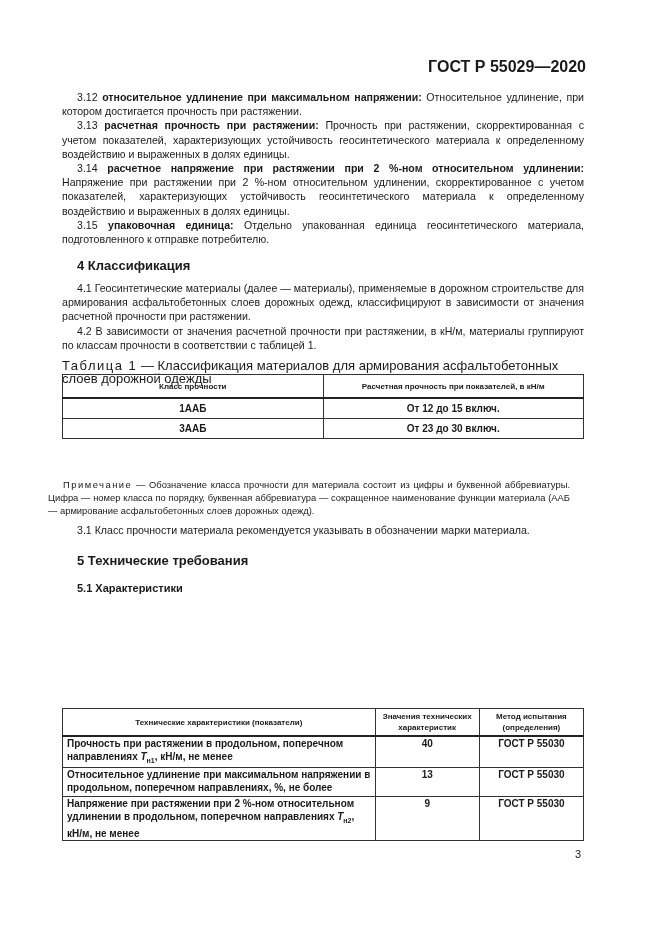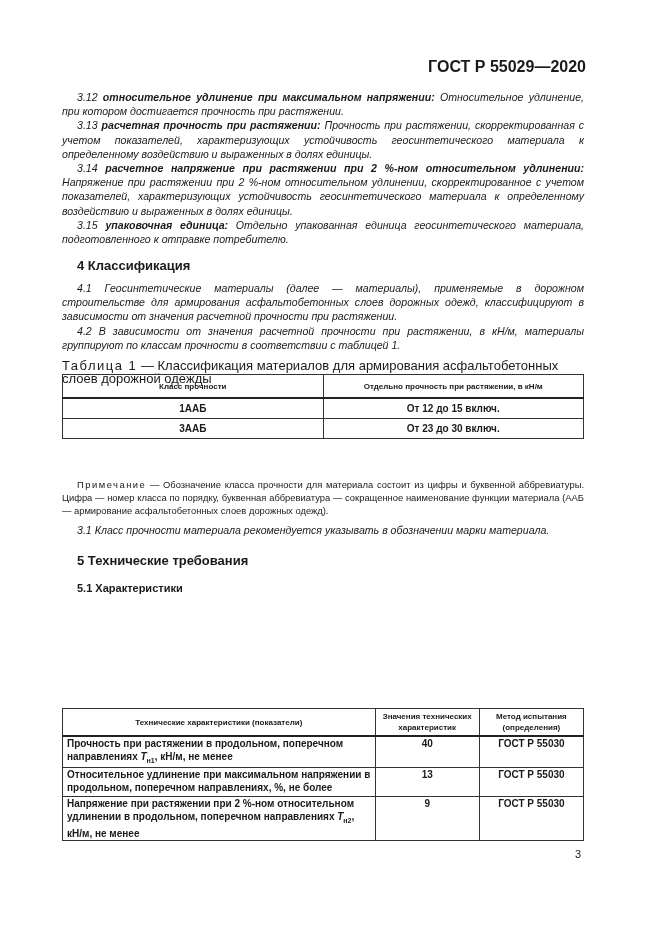--- a/index.html
+++ b/index.html
@@ -1,38 +1,38 @@
 <!DOCTYPE html>
 <html><head>
 <meta charset="utf-8">
 <style>
   html, body { margin: 0; padding: 0; background: #ffffff; }
   body { width: 661px; height: 935px; position: relative; overflow: hidden;
          font-family: "Liberation Sans", sans-serif; color: #1a1a1a; }
   .page { position: absolute; left: 0; top: 0; width: 661px; height: 935px; }
   .header-code { position: absolute; top: 58px; right: 75px; font-weight: bold; font-size: 16px; }
   .text { position: absolute; left: 62px; width: 522px; font-size: 10.6px; line-height: 14.2px;
-          text-align: justify; font-style: italic; }
+          text-align: justify; }
   .p { text-indent: 15px; margin: 0; }
   .h1 { position: absolute; left: 77px; font-weight: bold; font-size: 13px; }
   .h2 { position: absolute; left: 77px; font-weight: bold; font-size: 11px; }
   .caption { position: absolute; left: 62px; width: 522px; font-size: 13px; line-height: 12.5px; }
   .spaced { letter-spacing: 1.5px; }
   table { position: absolute; border-collapse: collapse; font-size: 10px; }
   td, th { border: 1px solid #333; font-weight: bold; padding: 0 4px; }
   .t1 { left: 62px; top: 374px; width: 522px; }
   .t1 th { height: 22px; font-size: 8px; text-align: center; }
   .t1 td { height: 19px; text-align: center; }
   .t1 thead tr th { border-bottom: 2px solid #222; }
   .t2 { left: 62px; top: 708px; width: 522px; }
   .t2 th { font-size: 8px; text-align: center; height: 26px; line-height: 11px; }
   .t2 thead tr th { border-bottom: 2px solid #222; }
   .t2 td { vertical-align: top; height: 28px; line-height: 13px; }
   .t2 td.c { text-align: center; }
-  .note { position: absolute; left: 62px; top: 479px; width: 522px; font-size: 9.4px; line-height: 12.8px; text-align: justify; }
+  .note { position: absolute; left: 48px; top: 479px; width: 522px; font-size: 9.4px; line-height: 12.8px; text-align: justify; }
   .pagenum { position: absolute; top: 848px; left: 575px; font-size: 11px; }
   b { font-weight: bold; }
   sub { font-size: 7px; }
 </style>
 </head>
 <body>
 
 <div class="page">
 
   <div class="header-code">ГОСТ Р 55029—2020</div>
@@ -50,21 +50,21 @@
     <p class="p">4.1 Геосинтетические материалы (далее — материалы), применяемые в дорожном строительстве для армирования асфальтобетонных слоев дорожных одежд, классифицируют в зависимости от значения расчетной прочности при растяжении.</p>
     <p class="p">4.2 В зависимости от значения расчетной прочности при растяжении, в кН/м, материалы группируют по классам прочности в соответствии с таблицей 1.</p>
   </div>
 
   <div class="caption" style="top:360px;"><span class="spaced">Таблица 1</span><span> — Классификация материалов для армирования асфальтобетонных слоев дорожной одежды</span></div>
 
   <table class="t1">
     <thead>
       <tr>
         <th style="width:50%;">Класс прочности</th>
-        <th>Отдельно прочность при растяжении, в кН/м</th>
+        <th>Расчетная прочность при показателей, в кН/м</th>
       </tr>
     </thead>
     <tbody>
       <tr>
           <td>1ААБ</td>
           <td>От 12 до 15 включ.</td>
         </tr>
       <tr>
           <td>3ААБ</td>
           <td>От 23 до 30 включ.</td>

